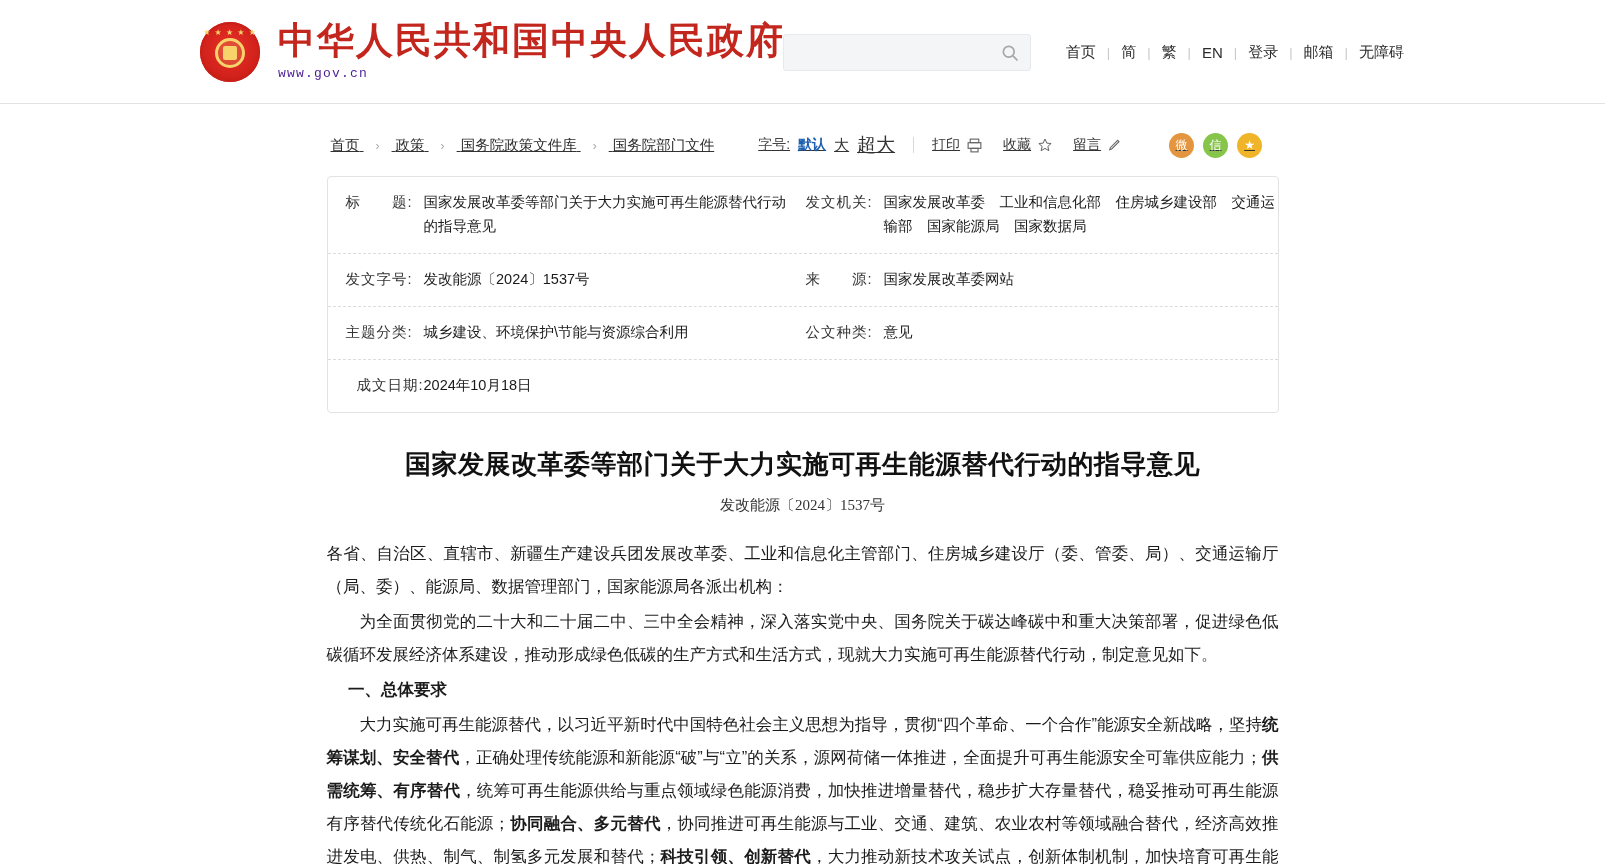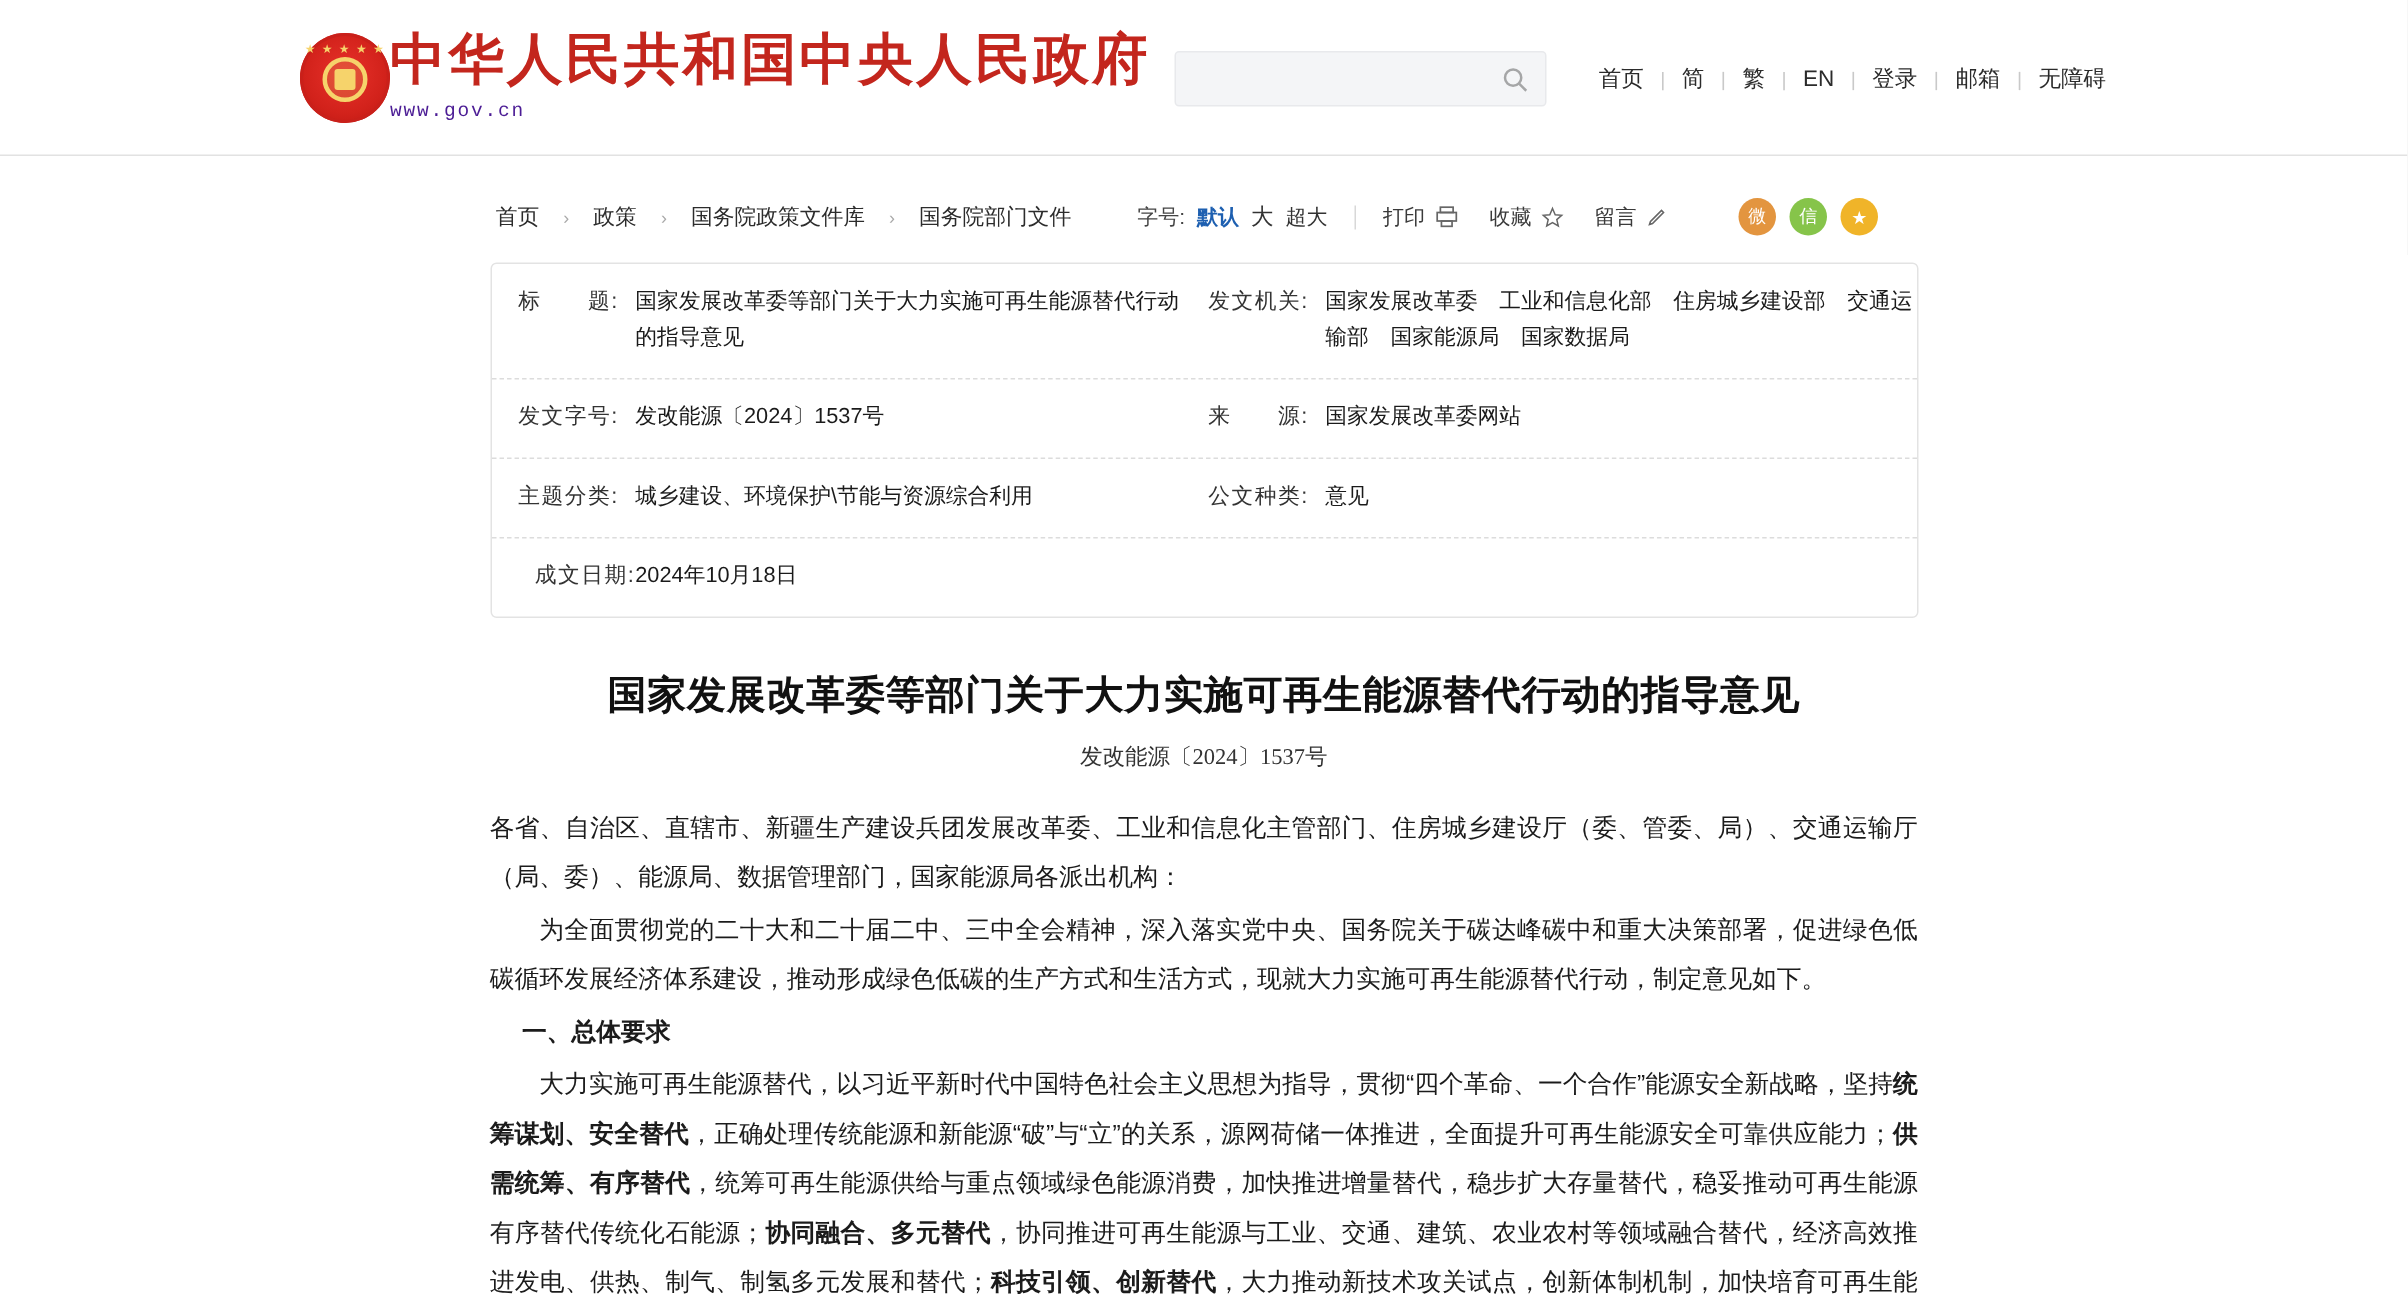--- a/index.html
+++ b/index.html
@@ -52,21 +52,21 @@
     border-radius: 2px;
   }
   .emblem .stars {
     position: absolute;
     left: 0; right: 0; top: 6px;
     text-align: center;
     color: #f6d36b;
     font-size: 8px;
     letter-spacing: 1px;
   }
-  .brand-text { }
+  .brand-text { margin-left: 18px; }
   .brand-title {
     font-family: "Liberation Serif", "DejaVu Serif", serif;
     font-weight: bold;
     font-size: 37px;
     color: #c3261d;
     letter-spacing: 2px;
     line-height: 1.05;
   }
   .brand-url {
     font-size: 13px;
@@ -128,41 +128,42 @@
     margin: 0 auto;
     padding-top: 22px;
   }
   
   .crumb-row {
     display: flex;
     align-items: center;
     font-size: 14.5px;
     color: #333;
     padding: 6px 0 14px 18px;
+    text-decoration: underline;
   }
   .crumb a { color: #2c2c2c; text-decoration: none; }
   .crumb .arrow {
     display: inline-block;
     margin: 0 12px;
     color: #a9a9a9;
     font-size: 12px;
   }
   .tool-group {
     display: flex;
     align-items: center;
     margin-left: 44px;
     color: #444;
     font-size: 14px;
     text-align: center;
   }
   .tool-group .lbl { color: #444; }
   .fs-opt { margin-left: 8px; color: #333; cursor: pointer; }
   .fs-opt.active { color: #1d5fb0; font-weight: bold; }
   .fs-mid { font-size: 15px; }
-  .fs-big { font-size: 14px; }
+  .fs-big { font-size: 19px; }
   .vbar {
     width: 1px; height: 16px;
     background: #d8d8d8;
     margin: 0 18px;
   }
   .tool-item {
     display: flex; align-items: center;
     margin-right: 20px;
     color: #3a3a3a;
   }

